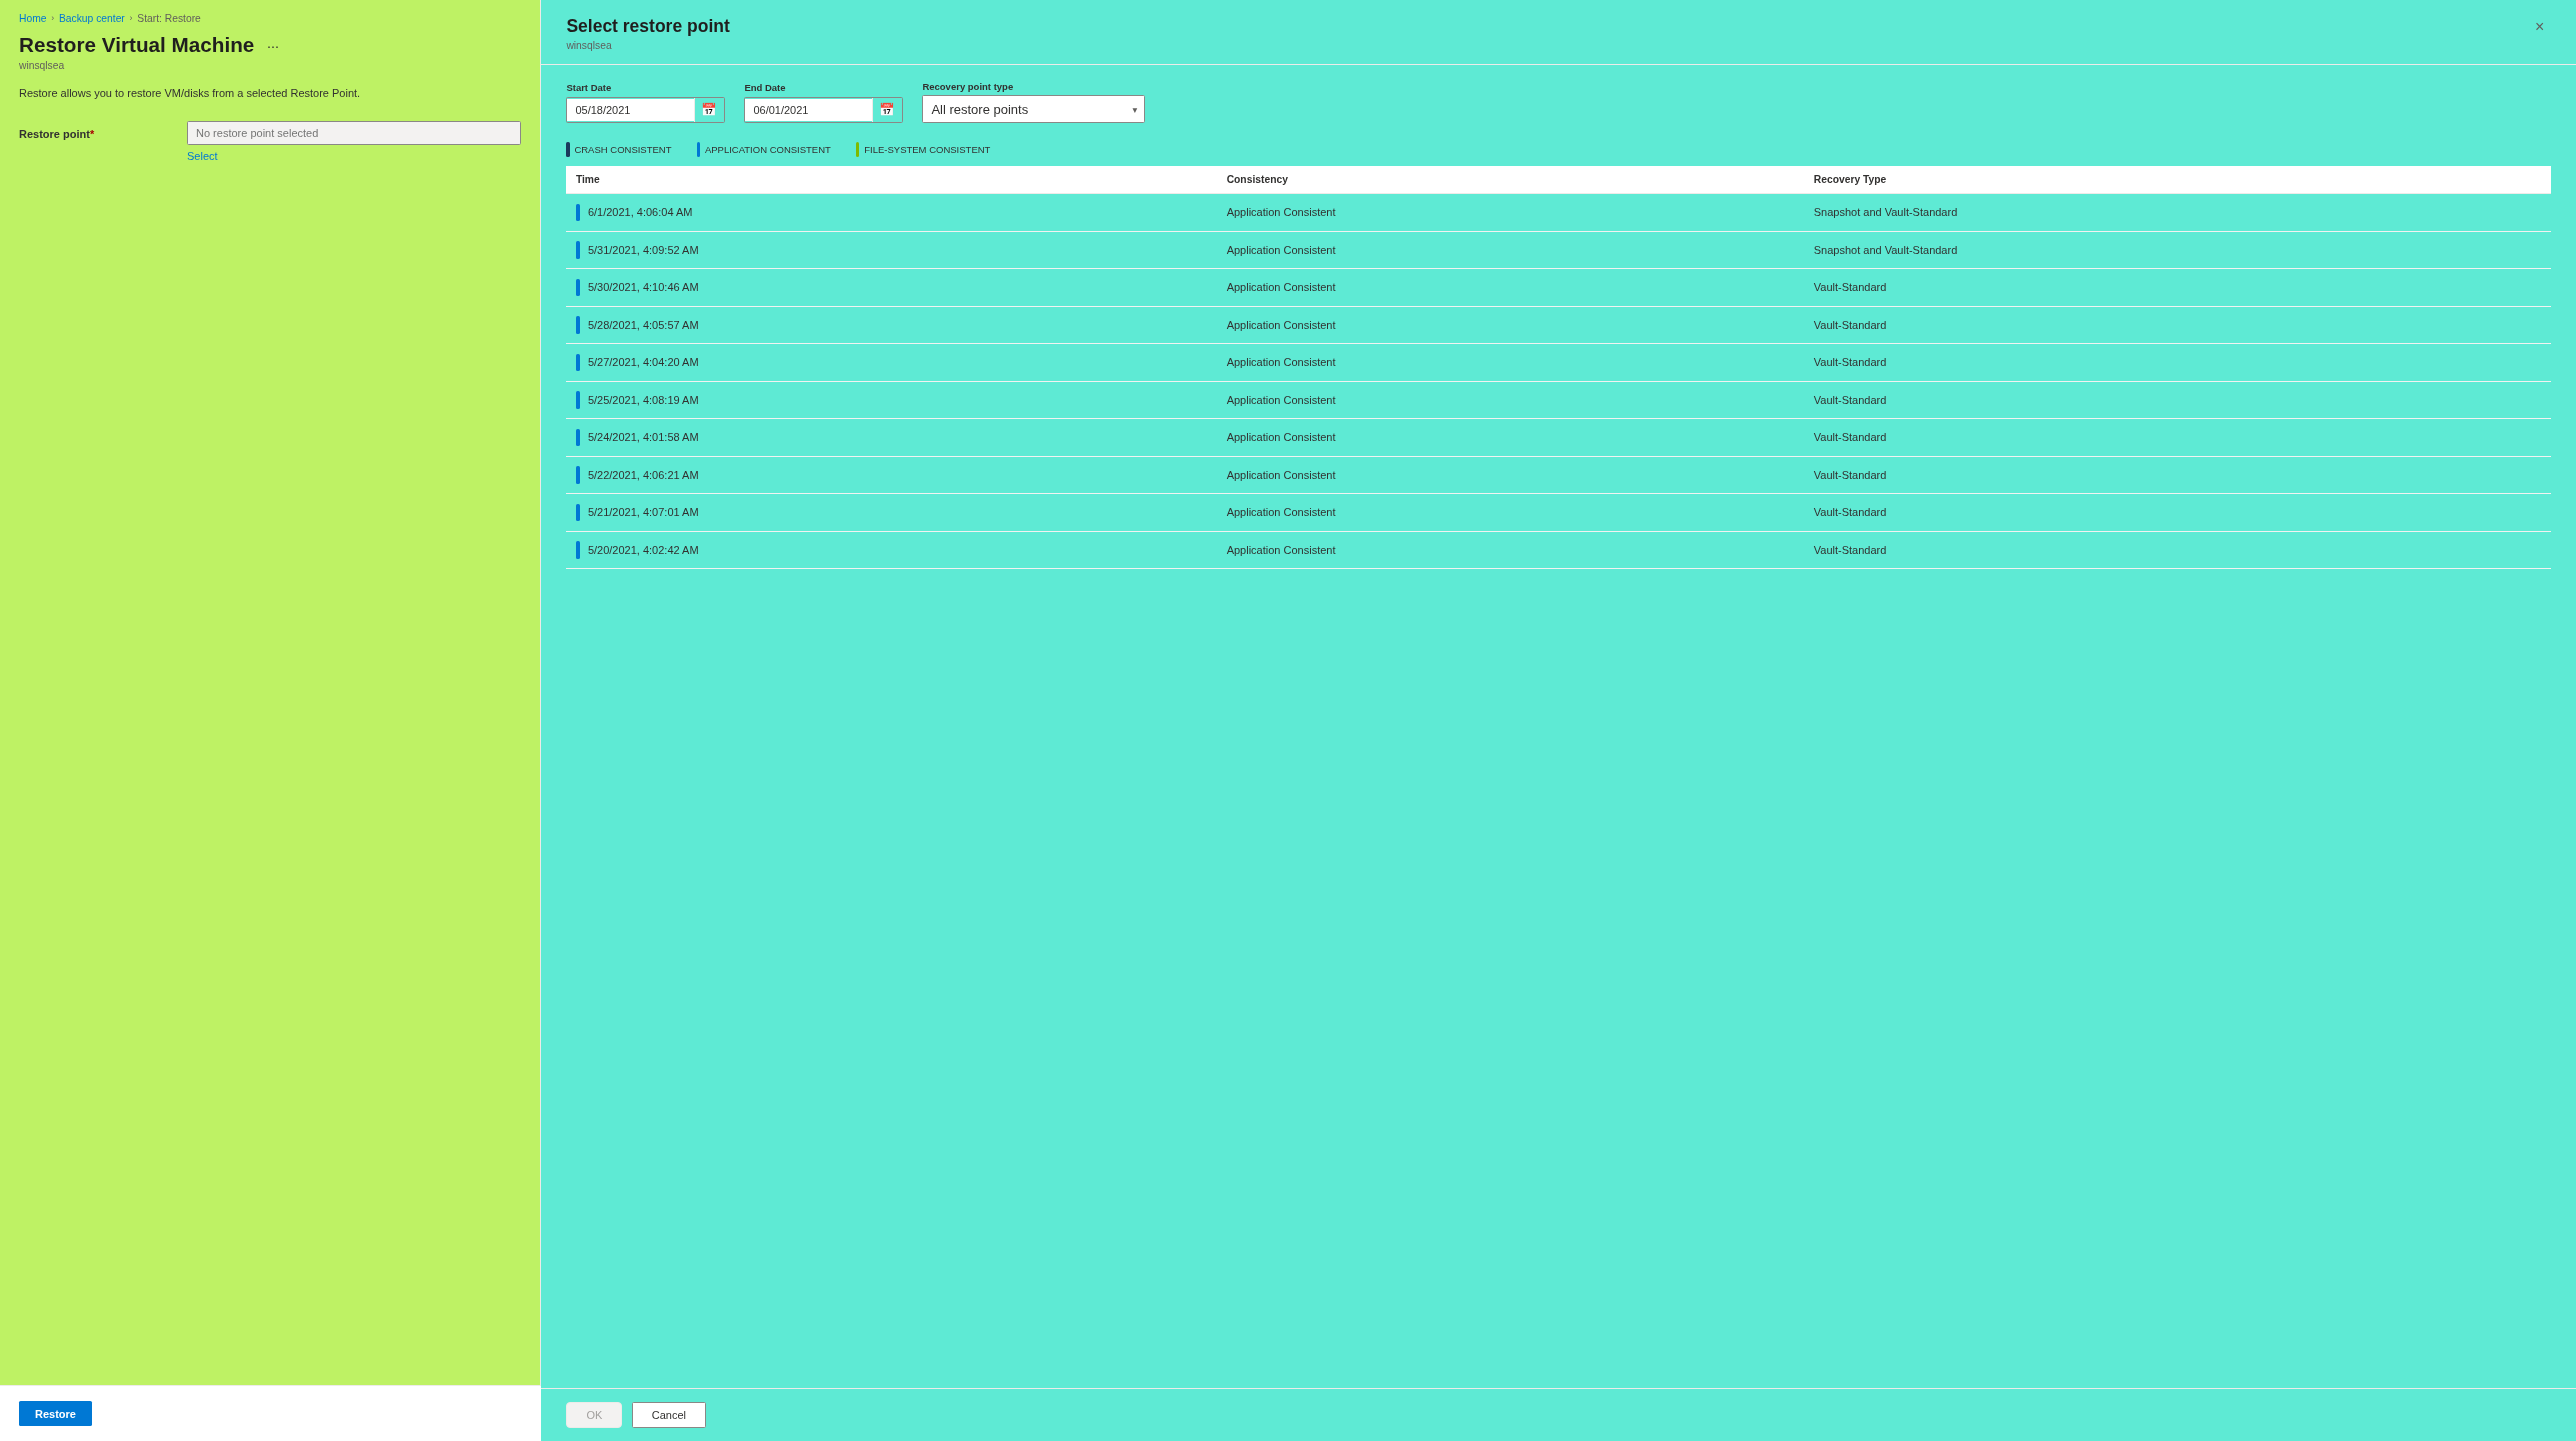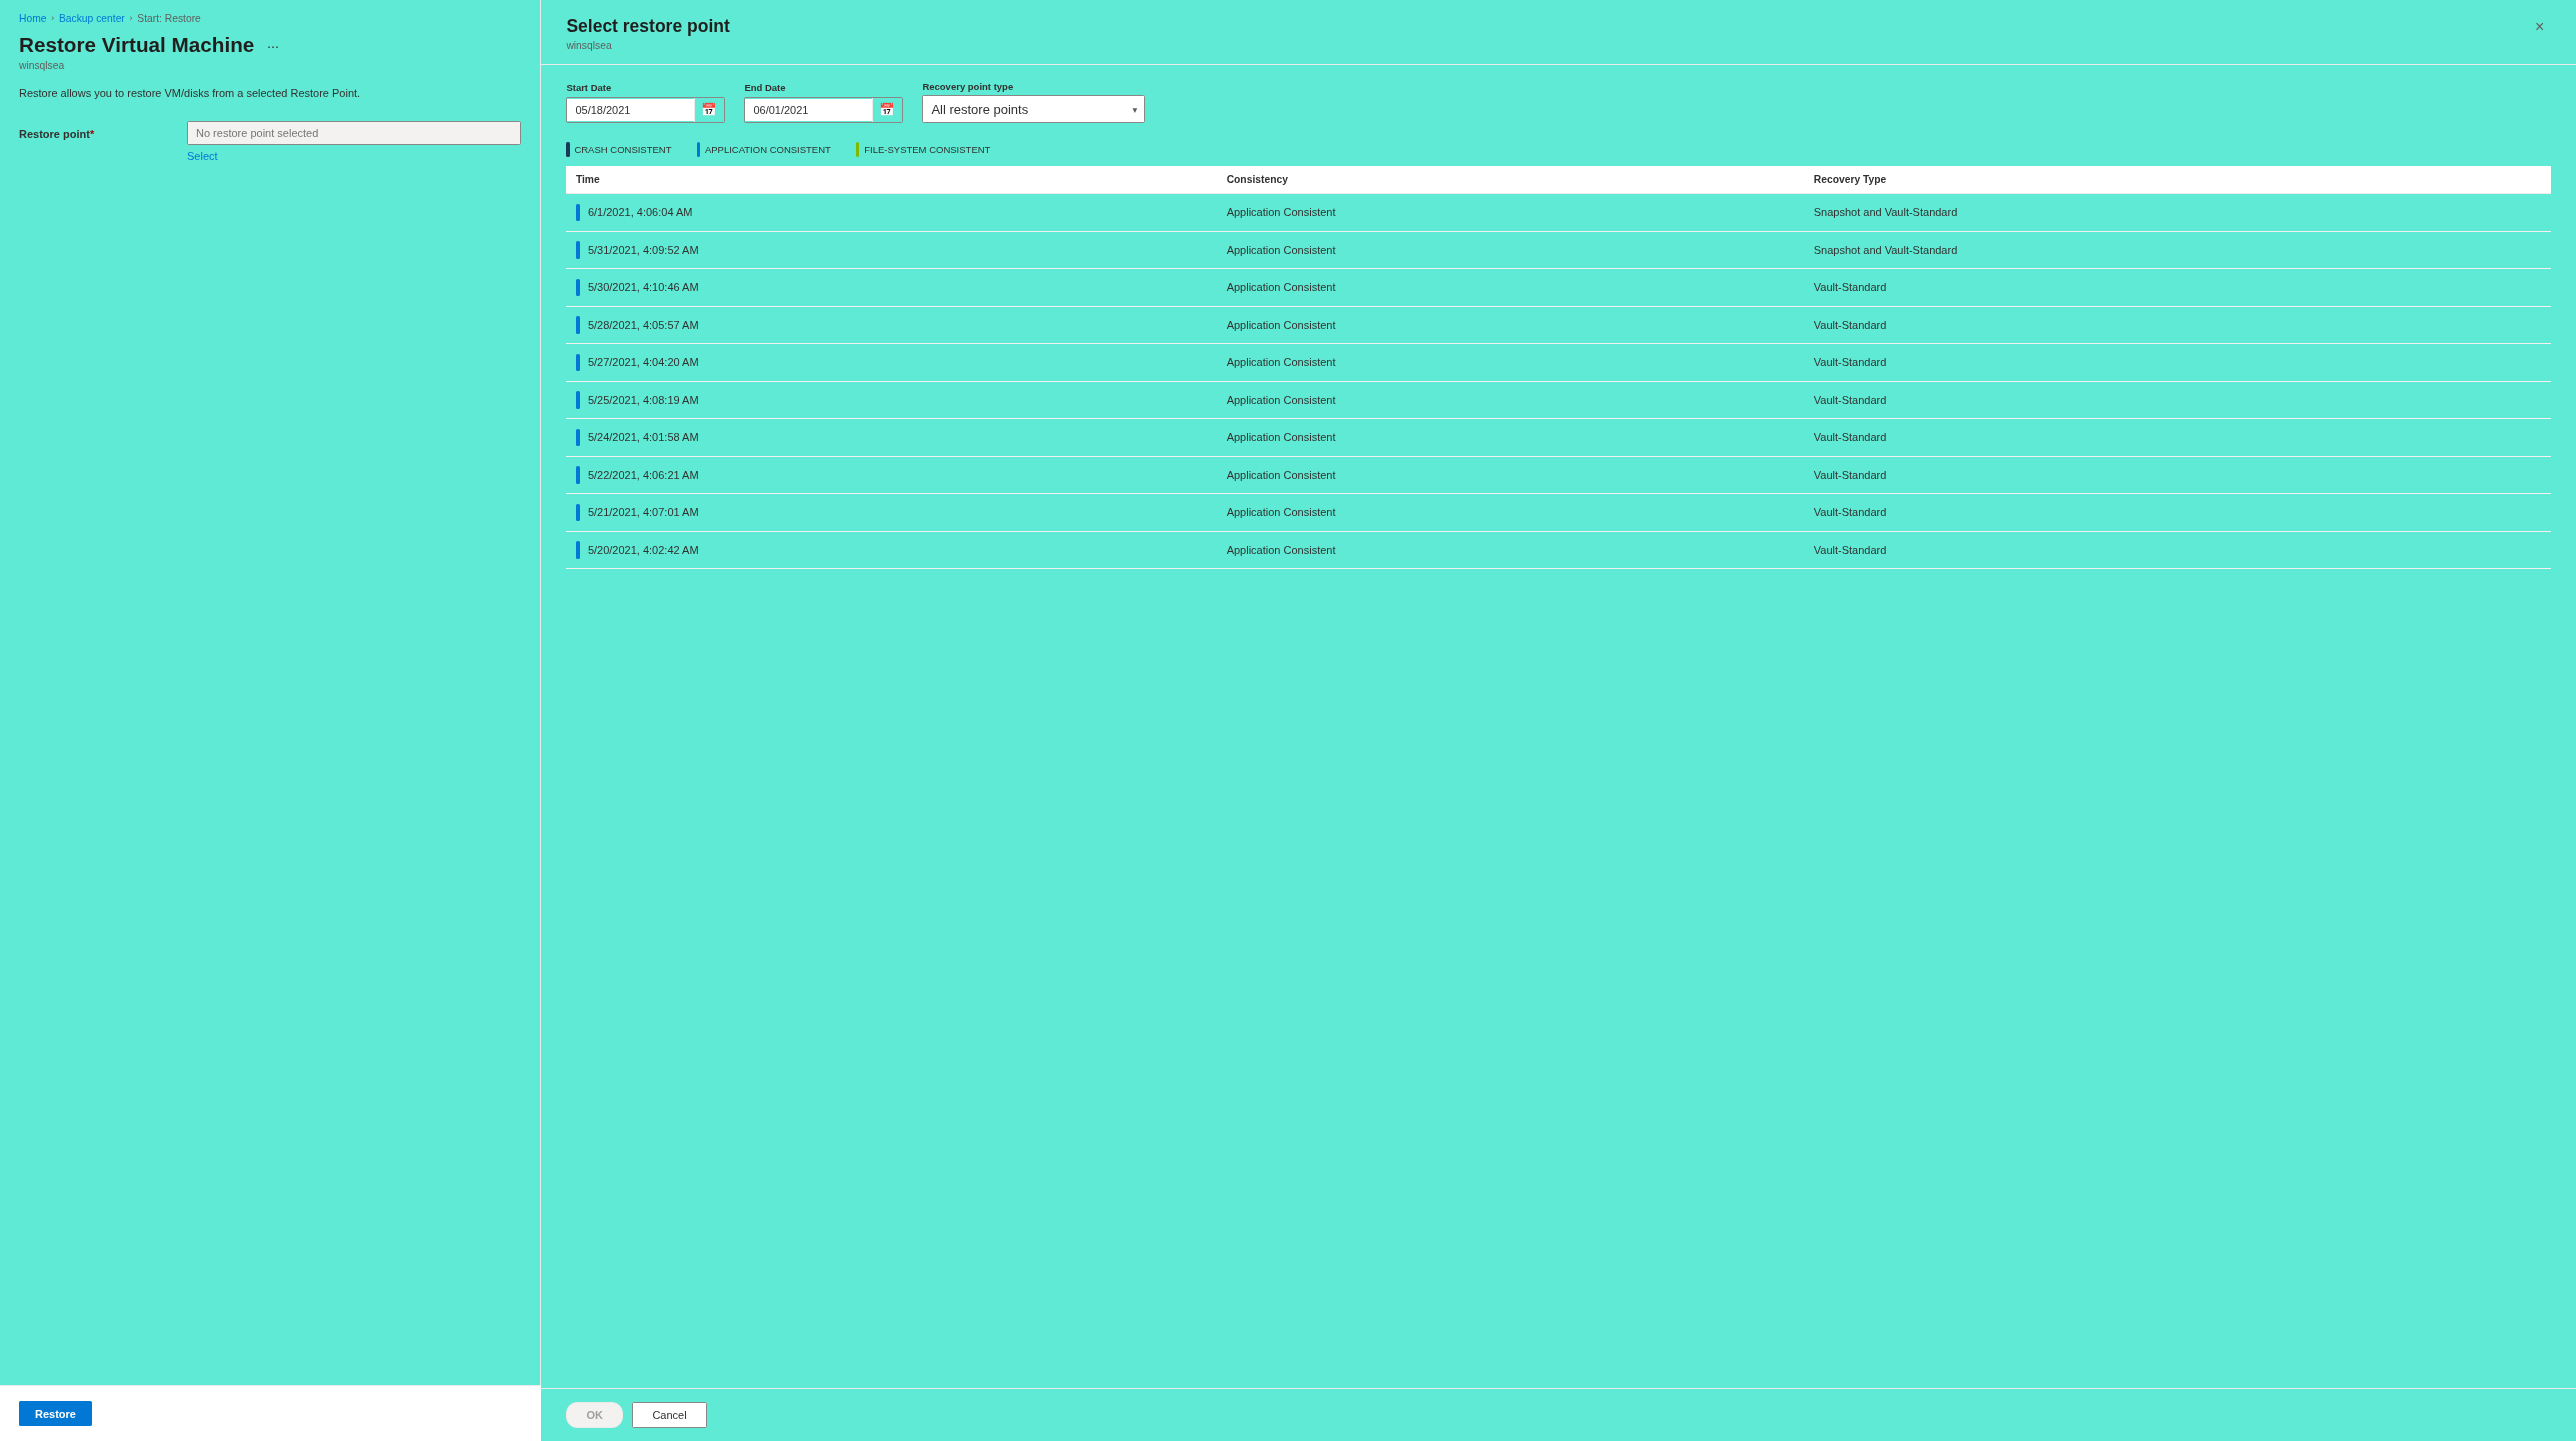--- a/index.html
+++ b/index.html
@@ -12,21 +12,21 @@
       height: 1441px;
       overflow: hidden;
     }
 
     
     .left-panel {
       position: absolute;
       left: 0; top: 0;
       width: 541px;
       height: 1441px;
-      background: #5eead4;
+      background: #bef264;
       border-right: 0.8px solid #edebe9;
       display: flex;
       flex-direction: column;
     }
 
     .breadcrumb {
       display: flex;
       align-items: center;
       padding: 12.7px 19px 6.4px 19px;
       font-size: 10.3px;
@@ -315,23 +315,22 @@
       display: flex;
       gap: 9.5px;
       border-top: 0.8px solid #edebe9;
     }
     .ok-btn {
       background: #f3f2f1;
       color: #a19f9d;
       border: 0.8px solid #edebe9;
       padding: 6.4px 19px;
       font-size: 11px;
-      border-radius: 11px;
+      border-radius: 4px;
       cursor: not-allowed;
-      font-weight: bold;
     }
     .cancel-btn {
       background: #ffffff;
       color: #323130;
       border: 0.8px solid #8a8886;
       padding: 6.4px 19px;
       font-size: 11px;
       border-radius: 1.6px;
       cursor: pointer;
     }

